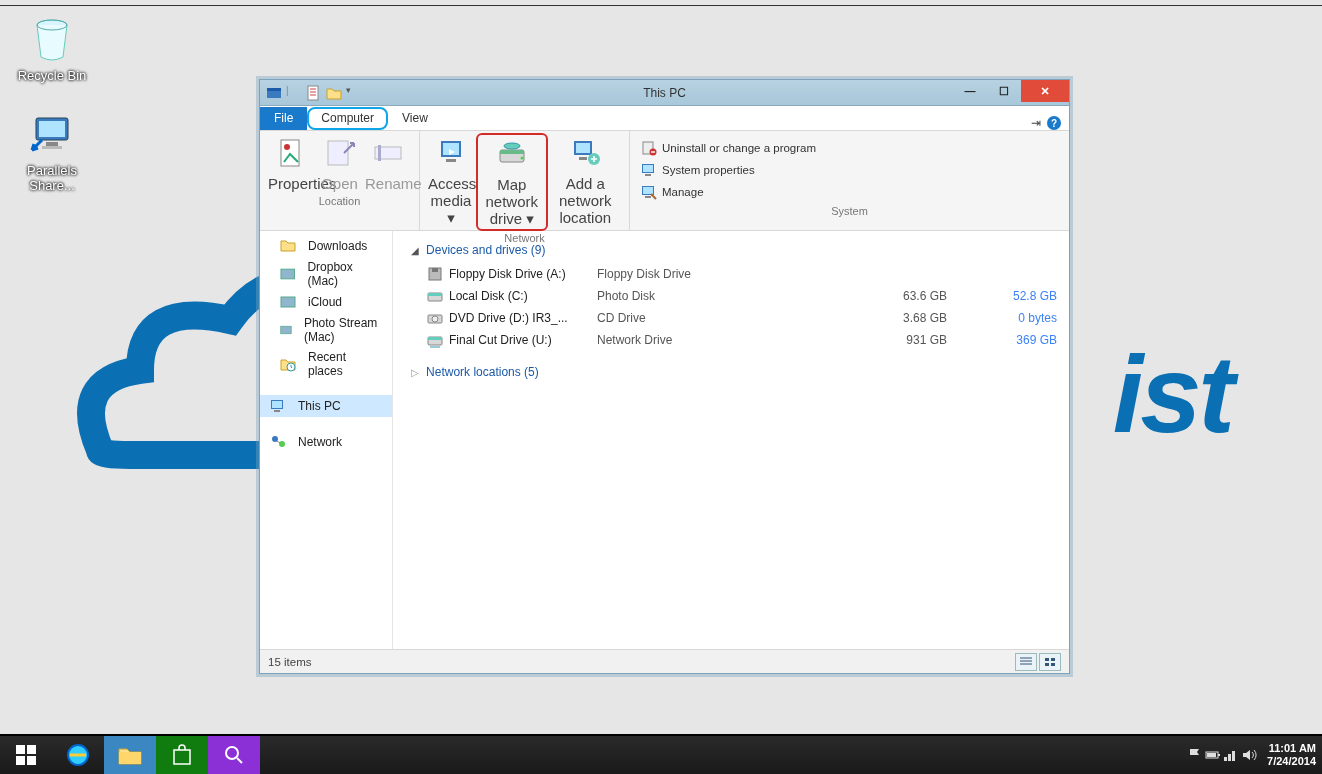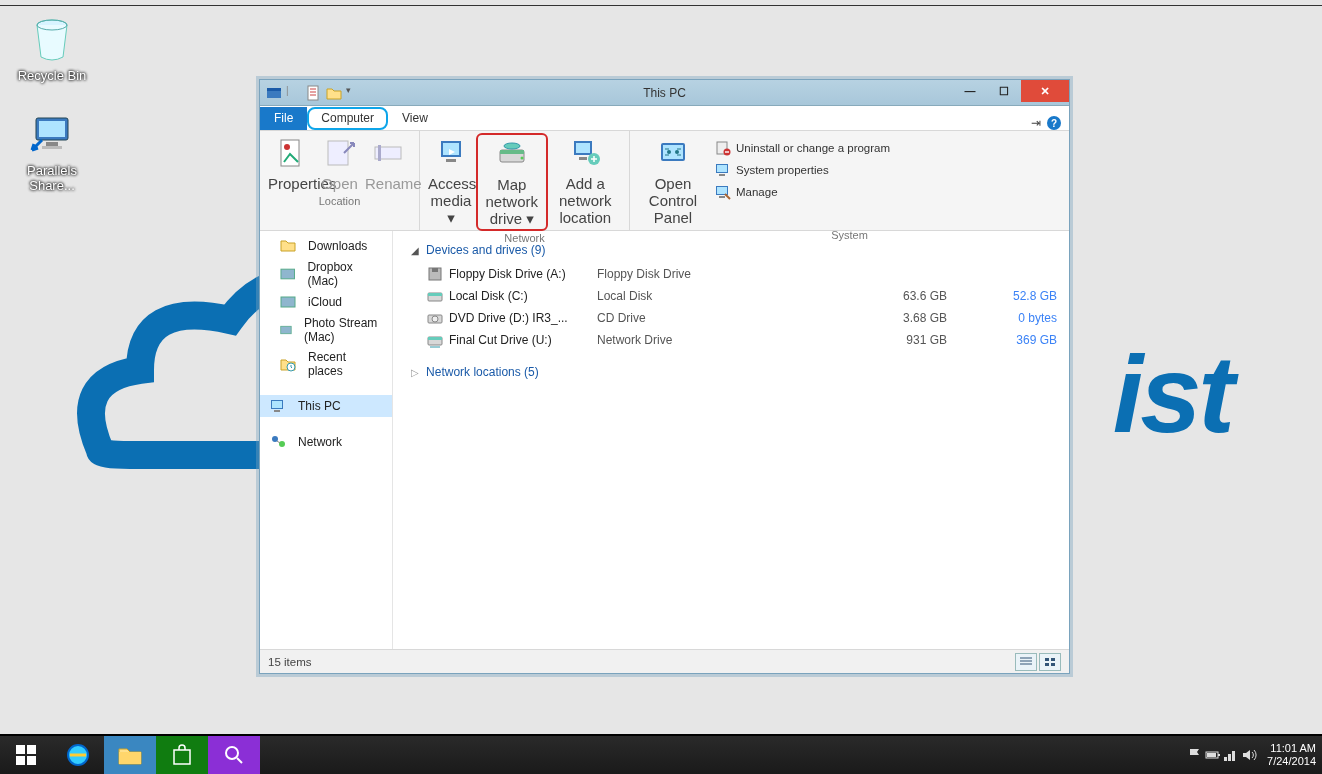--- a/index.html
+++ b/index.html
@@ -93,20 +93,21 @@
   .statusbar { position:absolute; bottom:0; left:0; right:0; height:24px; background:#f1f1f1; border-top:1px solid #d8d8d8; display:flex; align-items:center; padding:0 8px; font-size:11.5px; color:#444;}
   .statusbar .viewbtns { margin-left:auto; display:flex; gap:2px;}
   .statusbar .vbtn { width:22px; height:18px; border:1px solid #9bb; background:#eaf3f8; display:flex; align-items:center;justify-content:center;}
 
   
   .taskbar {
     position:absolute; left:0; right:0; bottom:0; height:40px;
     background: linear-gradient(#2a2a2a,#1a1a1a);
     display:flex; align-items:center;
     border-top:2px solid #000;
+    font-weight:bold;
   }
   .task-left { display:flex; height:100%;}
   .task-item { width:52px; height:100%; display:flex; align-items:center; justify-content:center;}
   .task-item.active { background:#3a87c1;}
   .task-right { margin-left:auto; display:flex; align-items:center; color:#fff; font-size:11px; padding-right:6px; gap:2px;}
   .tray-icon { width:16px;height:16px; opacity:.85;}
   .clock { text-align:right; padding-left:8px; line-height:13px;}
 
   .horiz-line { position:absolute; left:0; right:0; top:5px; height:1px; background:#333;}
 </style>
@@ -241,30 +242,20 @@
                 <path d="M25 19v6M22 22h6" stroke="#fff" stroke-width="1.5"></path>
               </svg>
             <div>Add a network location</div>
           </div>
         </div>
         <div class="grp-label">Network</div>
       </div>
 
       <div class="ribbon-group" style="flex:1; border-right:none;">
         <div class="row">
-          <div class="rbtn-big wide" style="width:70px;">
-            <svg class="ric" viewBox="0 0 32 32">
-                <rect x="4" y="6" width="24" height="18" rx="2" fill="#3b7abf"></rect>
-                <rect x="6" y="8" width="20" height="14" fill="#aee4ff"></rect>
-                <circle cx="12" cy="15" r="2" fill="#278"></circle>
-                <circle cx="20" cy="15" r="2" fill="#278"></circle>
-                <path d="M8 12h4M8 18h4M20 12h4M20 18h4" stroke="#278"></path>
-              </svg>
-            <div>Open Control Panel</div>
-          </div>
           <div style="display:flex; flex-direction:column; gap:2px; padding-top:3px;">
             <div class="rbtn-small">
               <svg class="sic" viewBox="0 0 16 16">
                   <rect x="2" y="2" width="10" height="12" fill="#eee" stroke="#888"></rect>
                   <circle cx="12" cy="12" r="3.5" fill="#c33"></circle>
                   <rect x="10" y="11.3" width="4" height="1.4" fill="#fff"></rect>
                 </svg>
               <span>Uninstall or change a program</span>
             </div>
             <div class="rbtn-small">
@@ -359,21 +350,21 @@
           <span class="col-type">Floppy Disk Drive</span>
           <span class="col-size"></span>
           <span class="col-free"></span>
         </div>
         <div class="drive-row">
           <svg class="dic" viewBox="0 0 16 16">
               <rect x="1" y="5" width="14" height="8" rx="1" fill="#d8d8d8" stroke="#888"></rect>
               <rect x="1" y="5" width="14" height="3" fill="#6cb"></rect>
             </svg>
           <span class="col-name">Local Disk (C:)</span>
-          <span class="col-type">Local Disk</span>
+          <span class="col-type">Photo Disk</span>
           <span class="col-size">63.6 GB</span>
           <span class="col-free">52.8 GB</span>
         </div>
         <div class="drive-row">
           <svg class="dic" viewBox="0 0 16 16">
               <rect x="1" y="5" width="14" height="8" rx="1" fill="#d8d8d8" stroke="#888"></rect>
               <circle cx="8" cy="9" r="3" fill="#eee" stroke="#888"></circle>
             </svg>
           <span class="col-name">DVD Drive (D:) IR3_...</span>
           <span class="col-type">CD Drive</span>

